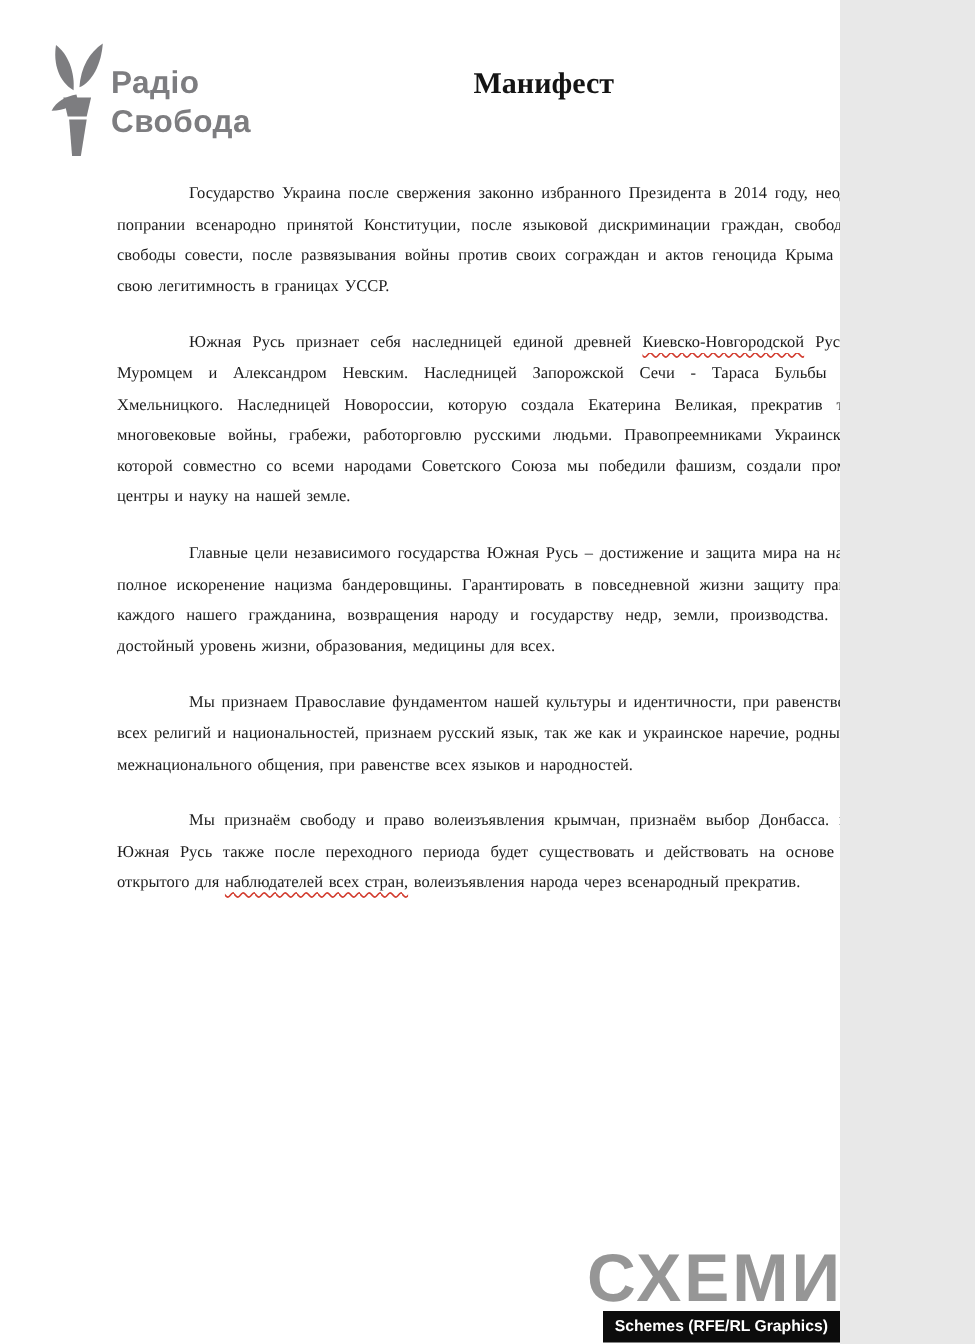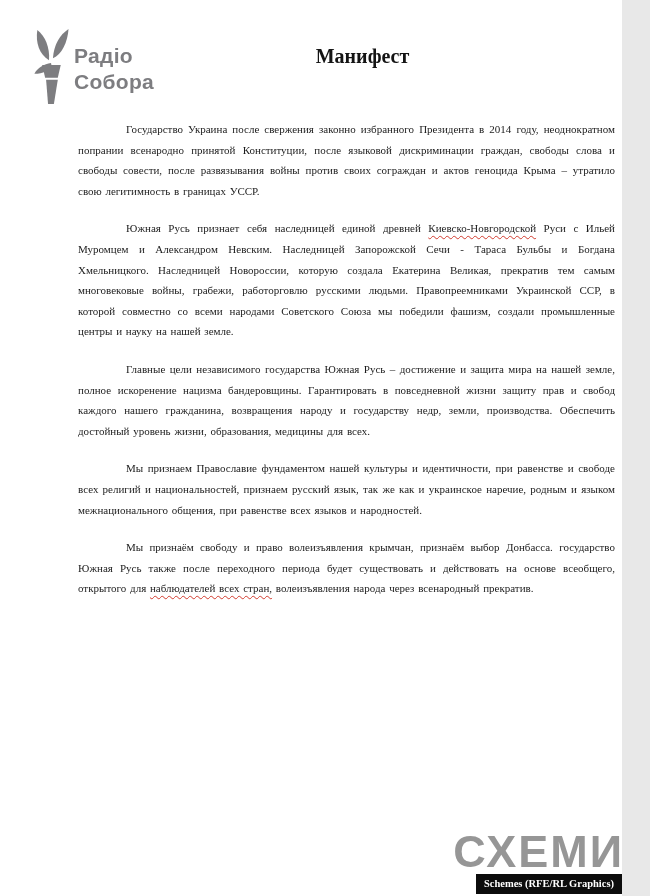--- a/index.html
+++ b/index.html
@@ -1,19 +1,19 @@
 <!DOCTYPE html>
 <html><head>
 <meta charset="utf-8">
 <style>
   * { margin: 0; padding: 0; box-sizing: border-box; }
   html, body { background: #e8e8e8; }
   .page {
     position: relative;
-    width: 622px;
+    width: 560px;
     height: 896px;
     background: #ffffff;
     overflow: hidden;
     font-family: "Liberation Serif", "DejaVu Serif", serif;
     color: #1c1c1c;
   }
 
   
   .logo {
     position: absolute;
@@ -95,21 +95,21 @@
     z-index: 5;
     white-space: nowrap;
     margin-top: 39px;
   }
   .credit-bar {
     position: absolute;
     right: 0;
     top: 874px;
     background: #0c0c0c;
     color: #ffffff;
-    font-family: Liberation Serif, serif;
+    font-family: Liberation Sans, sans-serif;
     font-weight: bold;
     font-size: 10.5px;
     padding: 4px 8px 5px 8px;
     z-index: 6;
     white-space: nowrap;
   }
 </style>
 </head>
 <body>
 
@@ -118,21 +118,21 @@
   <div class="logo">
     <svg class="torch" viewBox="0 0 40 80" xmlns="http://www.w3.org/2000/svg" fill="#7d7d80">
       <path d="M19 34 C9 28 5 16 7 3 C15 9 20 21 19 34 Z"></path>
       <path d="M23 32 C24 18 30 8 39 2 C38 16 32 28 23 32 Z"></path>
       <path d="M21 37 C14 38 7 42 4 48 C13 48 19 44 22 41 Z"></path>
       <path d="M12 39 L31 39 L28 52 L15 52 Z"></path>
       <path d="M16 54 L28 54 L24 79 L18 79 Z"></path>
     </svg>
     <div class="logo-text">
       <div>Радіо</div>
-      <div>Собора</div>
+      <div>Свобода</div>
     </div>
   </div>
 
   <div class="title-block">
     <div class="title-line1">Манифест</div>
   </div>
 
   <div class="doc-body">
       <p><span>Государство Украина после свержения законно избранного Президента в 2014 году, неоднократном попрании всенародно принятой Конституции, после языковой дискриминации граждан, свободы слова и свободы совести, после развязывания войны против своих сограждан и актов геноцида Крыма – утратило свою легитимность в границах УССР.</span></p>
       <p><span>Южная Русь признает себя наследницей единой древней </span><span class="misspelled">Киевско-Новгородской</span><span> Руси с Ильей Муромцем и Александром Невским. Наследницей Запорожской Сечи - Тараса Бульбы и Богдана Хмельницкого. Наследницей Новороссии, которую создала Екатерина Великая, прекратив тем самым многовековые войны, грабежи, работорговлю русскими людьми. Правопреемниками Украинской ССР, в которой совместно со всеми народами Советского Союза мы победили фашизм, создали промышленные центры и науку на нашей земле.</span></p>

